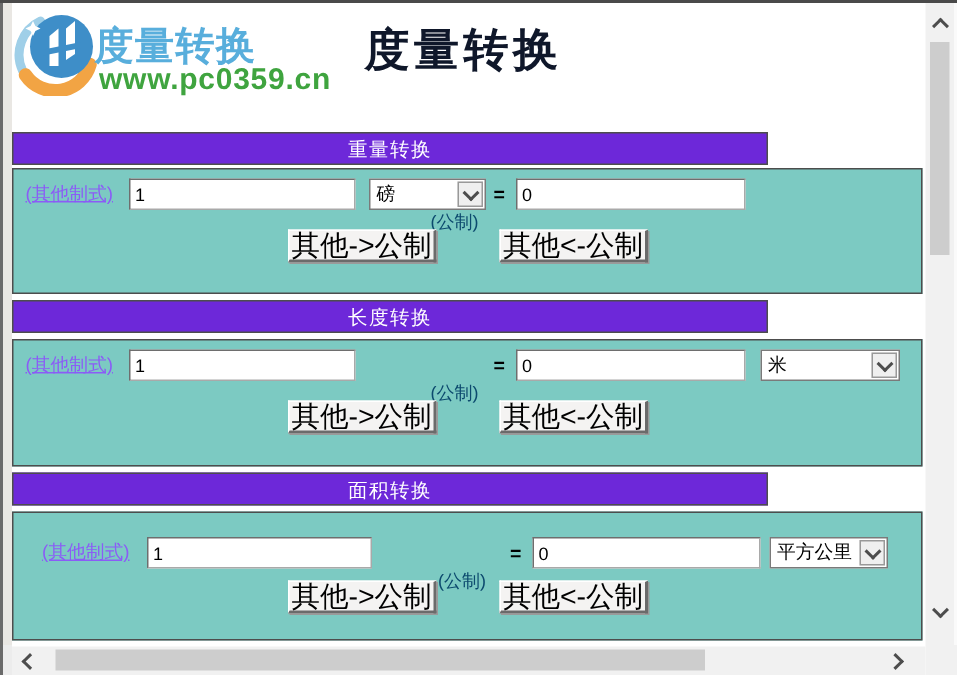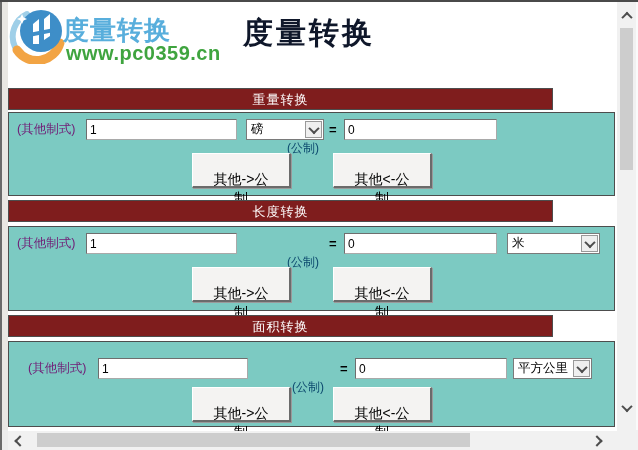--- a/index.html
+++ b/index.html
@@ -15,51 +15,51 @@
   
   .logo-svg{position:absolute;left:9px;top:6px;width:56px;height:58px;}
   .brand-name{position:absolute;left:63px;top:13px;font-size:26px;font-weight:bold;
     color:#58aedc;letter-spacing:1px;}
   .brand-url{position:absolute;left:66px;top:42px;font-size:20px;font-weight:bold;
     color:#3fa43f;letter-spacing:0.5px;}
   .page-title{position:absolute;left:243px;top:13px;font-size:30px;font-weight:bold;
     color:#0f172a;letter-spacing:3px;font-family:"Liberation Serif","DejaVu Serif",serif;}
 
   
-  .sec-header{position:absolute;left:8px;width:545px;height:22px;background:#7f1d1d;
+  .sec-header{position:absolute;left:8px;width:504px;height:22px;background:#6d28d9;
     border:1px solid #4d4d4d;color:#ffffff;font-size:13px;text-align:center;
     line-height:22px;letter-spacing:1px;box-sizing:border-box;}
   .sec-body{position:absolute;left:8px;width:607px;background:#7ccac2;
     border:1px solid #4d4d4d;box-sizing:border-box;}
   .h1{top:88px;}  .b1{top:112px;height:84px;}
   .h2{top:200px;} .b2{top:226px;height:85px;}
   .h3{top:315px;} .b3{top:341px;height:86px;}
 
   
-  .lbl{position:absolute;font-size:12.5px;color:#701a75;height:21px;line-height:21px;}
+  .lbl{position:absolute;font-size:12.5px;color:#8b5cf6;height:21px;line-height:21px;text-decoration:underline;}
   .metric-lbl{position:absolute;font-size:12px;color:#0c4a6e;height:12px;line-height:12px;}
   .tf{position:absolute;height:21px;box-sizing:border-box;background:#fff;
     border:1px solid;border-color:#6e6e6e #a9a9a9 #a9a9a9 #6e6e6e;
     font-size:12px;padding:0 3px;font-family:inherit;}
   .eq{position:absolute;font-size:13px;font-weight:bold;color:#000;height:21px;line-height:21px;}
   .combo{position:absolute;height:21px;box-sizing:border-box;background:#fff;
     border:1px solid #7a7a7a;}
   .combo .txt{position:absolute;left:4px;top:0;line-height:19px;font-size:12.5px;color:#000;white-space:nowrap;}
   .combo .btn{position:absolute;right:1px;top:1px;width:17px;height:17px;background:#efefef;
     border:1px solid #999;box-sizing:border-box;display:flex;align-items:center;justify-content:center;}
   .chev{display:inline-block;width:6px;height:6px;border-right:2px solid #4d4d4d;border-bottom:2px solid #4d4d4d;}
   .chev.down{transform:rotate(45deg) translate(-1px,-1px);}
   .chev.up{transform:rotate(-135deg) translate(-1px,-1px);}
   .chev.left{transform:rotate(135deg);}
   .chev.right{transform:rotate(-45deg);}
   .pbtn{position:absolute;width:99px;height:22px;box-sizing:border-box;background:#f4f3f2;
     border-top:1px solid #ffffff;border-left:1px solid #ffffff;
     border-right:2px solid #6b6b6b;border-bottom:2px solid #6b6b6b;
-    box-shadow:1px 1px 0 #9a9a9a;font-size:14px;color:#000;
-    line-height:19px;font-family:inherit;padding:16px;cursor:pointer;}
+    box-shadow:1px 1px 0 #9a9a9a;font-size:19px;color:#000;
+    line-height:19px;font-family:inherit;padding:1px;cursor:pointer;}
 
   
   .vsb{position:absolute;left:617px;top:2px;width:19px;height:428px;background:#f1f1f1;}
   .vsb-sliver{position:absolute;left:636px;top:2px;width:2px;height:428px;background:#fafafa;}
   .vsb-thumb{position:absolute;left:620px;top:28px;width:13px;height:142px;background:#cdcdcd;}
   .sb-arrow{position:absolute;display:flex;align-items:center;justify-content:center;width:16px;height:16px;}
   .va-up{left:619px;top:8px;}
   .va-down{left:619px;top:400px;}
   .hsb{position:absolute;left:8px;top:431px;width:609px;height:19px;background:#f1f1f1;}
   .hsb-thumb{position:absolute;left:37px;top:433px;width:433px;height:14px;background:#cdcdcd;}

